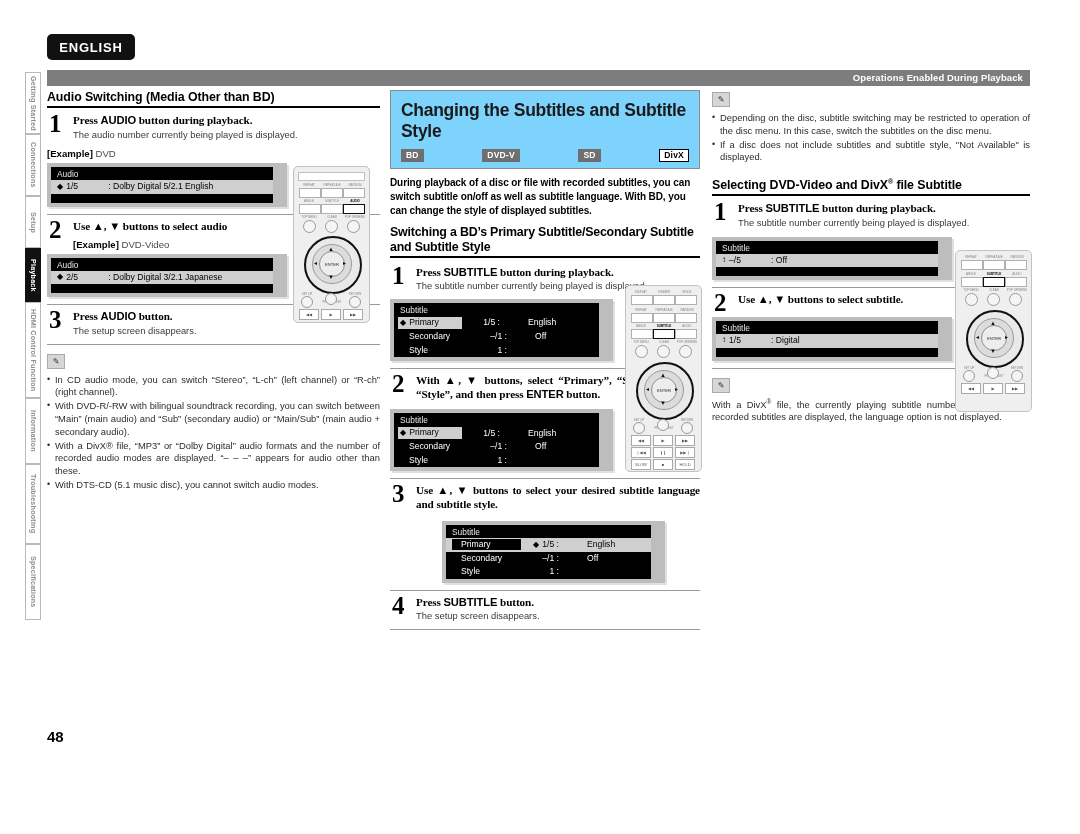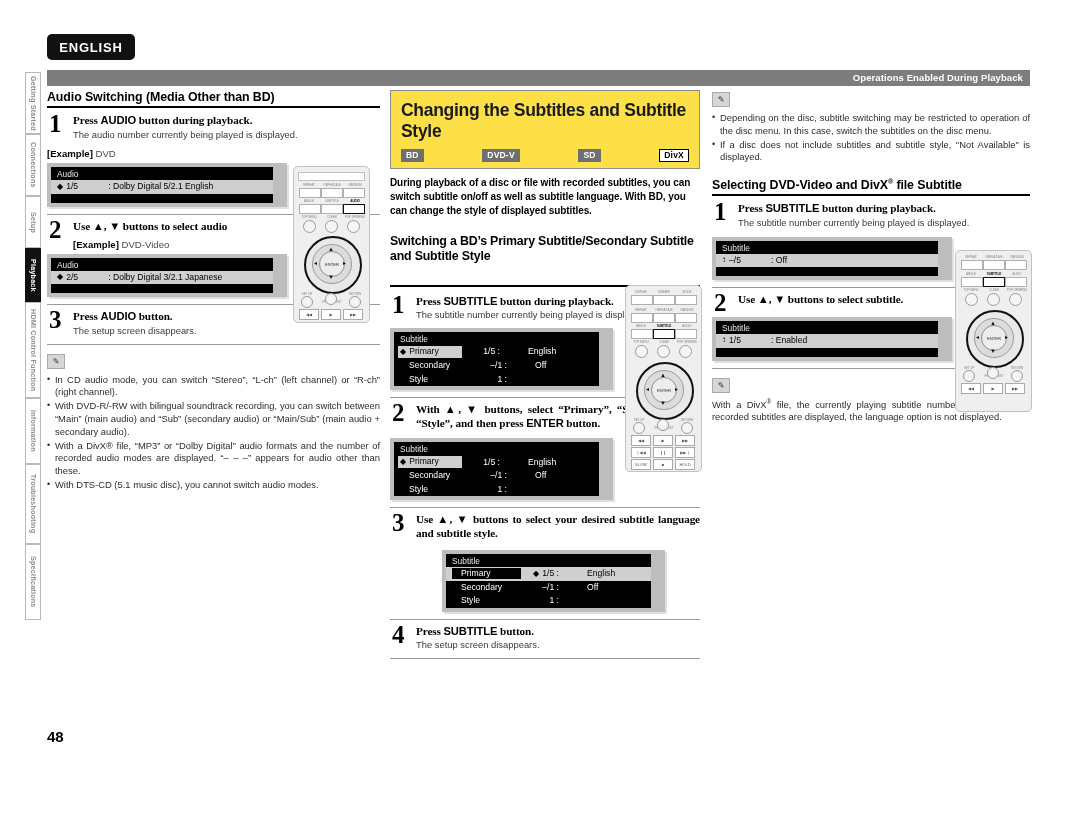--- a/index.html
+++ b/index.html
@@ -94,33 +94,33 @@
        display:flex;align-items:center;justify-content:center;font-size:8px;
        color:#333;margin:9px 0 5px 0;}
   .note{font-size:9.4px;line-height:1.36;color:#2d2d2d;text-align:justify;}
   .note ul{margin:0;padding:0;list-style:none;}
   .note li{position:relative;padding-left:8px;margin-bottom:1px;}
   .note li:before{content:"\2022";position:absolute;left:0;top:-1px;font-size:9px;}
   .note p{margin:0;}
   .sup{font-size:6.5px;vertical-align:super;}
 
   
-  .titlebox{border:1.6px solid #8d8d8d;background:#fde047;padding:9px 10px 6px 10px;
+  .titlebox{border:1.6px solid #8d8d8d;background:#7dd3fc;padding:9px 10px 6px 10px;
             position:relative;}
   .titlebox h1{margin:0;font-size:17.5px;font-weight:bold;line-height:1.2;
                letter-spacing:-.3px;color:#1a1a1a;}
   .badges{display:flex;gap:5px;justify-content:space-between;margin-top:7px;}
   .badge{background:#6f6f6f;color:#fff;font-size:8.5px;font-weight:bold;
          padding:2px 5px;letter-spacing:.2px;line-height:1.1;}
   .badge.out{background:#fff;color:#000;border:1.4px solid #000;padding:1px 4px;}
 
   .lead{font-size:10px;font-weight:bold;line-height:1.38;margin:7px 0 0 0;
         letter-spacing:-.1px;}
-  .sub-h{font-size:12.4px;font-weight:bold;line-height:1.25;margin:16px 0 0 0;
-         border-bottom:2.2px solid #000;padding-bottom:20px;letter-spacing:-.2px;}
+  .sub-h{font-size:12.4px;font-weight:bold;line-height:1.25;margin:7px 0 0 0;
+         border-bottom:2.2px solid #000;padding-bottom:0;letter-spacing:-.2px;}
 
   .pageno{position:absolute;left:47px;top:728px;font-size:15px;font-weight:bold;}
 </style>
 </head>
 <body>
 
 <div class="rail">
   <div class="rail-tab" style="top:0px;height:62px;">
       <span>Getting Started</span>
     </div>
@@ -450,21 +450,21 @@
     <div class="num">2</div>
     <div class="t1">Use ▲, ▼ buttons to select subtitle.</div>
   </div>
 
   <div style="width:222px;margin-top:10px;" class="osd">
     <div class="osd-inner">
       <div class="osd-title">Subtitle</div>
       <div class="osd-row hl">
         <span class="dia">↕</span>
         <span class="osd-num">1/5</span>
-        <span class="osd-val">: Enabled</span>
+        <span class="osd-val">: Digital</span>
       </div>
       <div class="osd-pad"></div>
     </div>
   </div>
 
   <hr class="hr">
 
   <div class="pen">✎</div>
   <div class="note">
     <p><span>With a DivX</span><span class="sup">®</span><span> file, the currently playing subtitle number and number of recorded subtitles are displayed, the language option is not displayed.</span></p>

